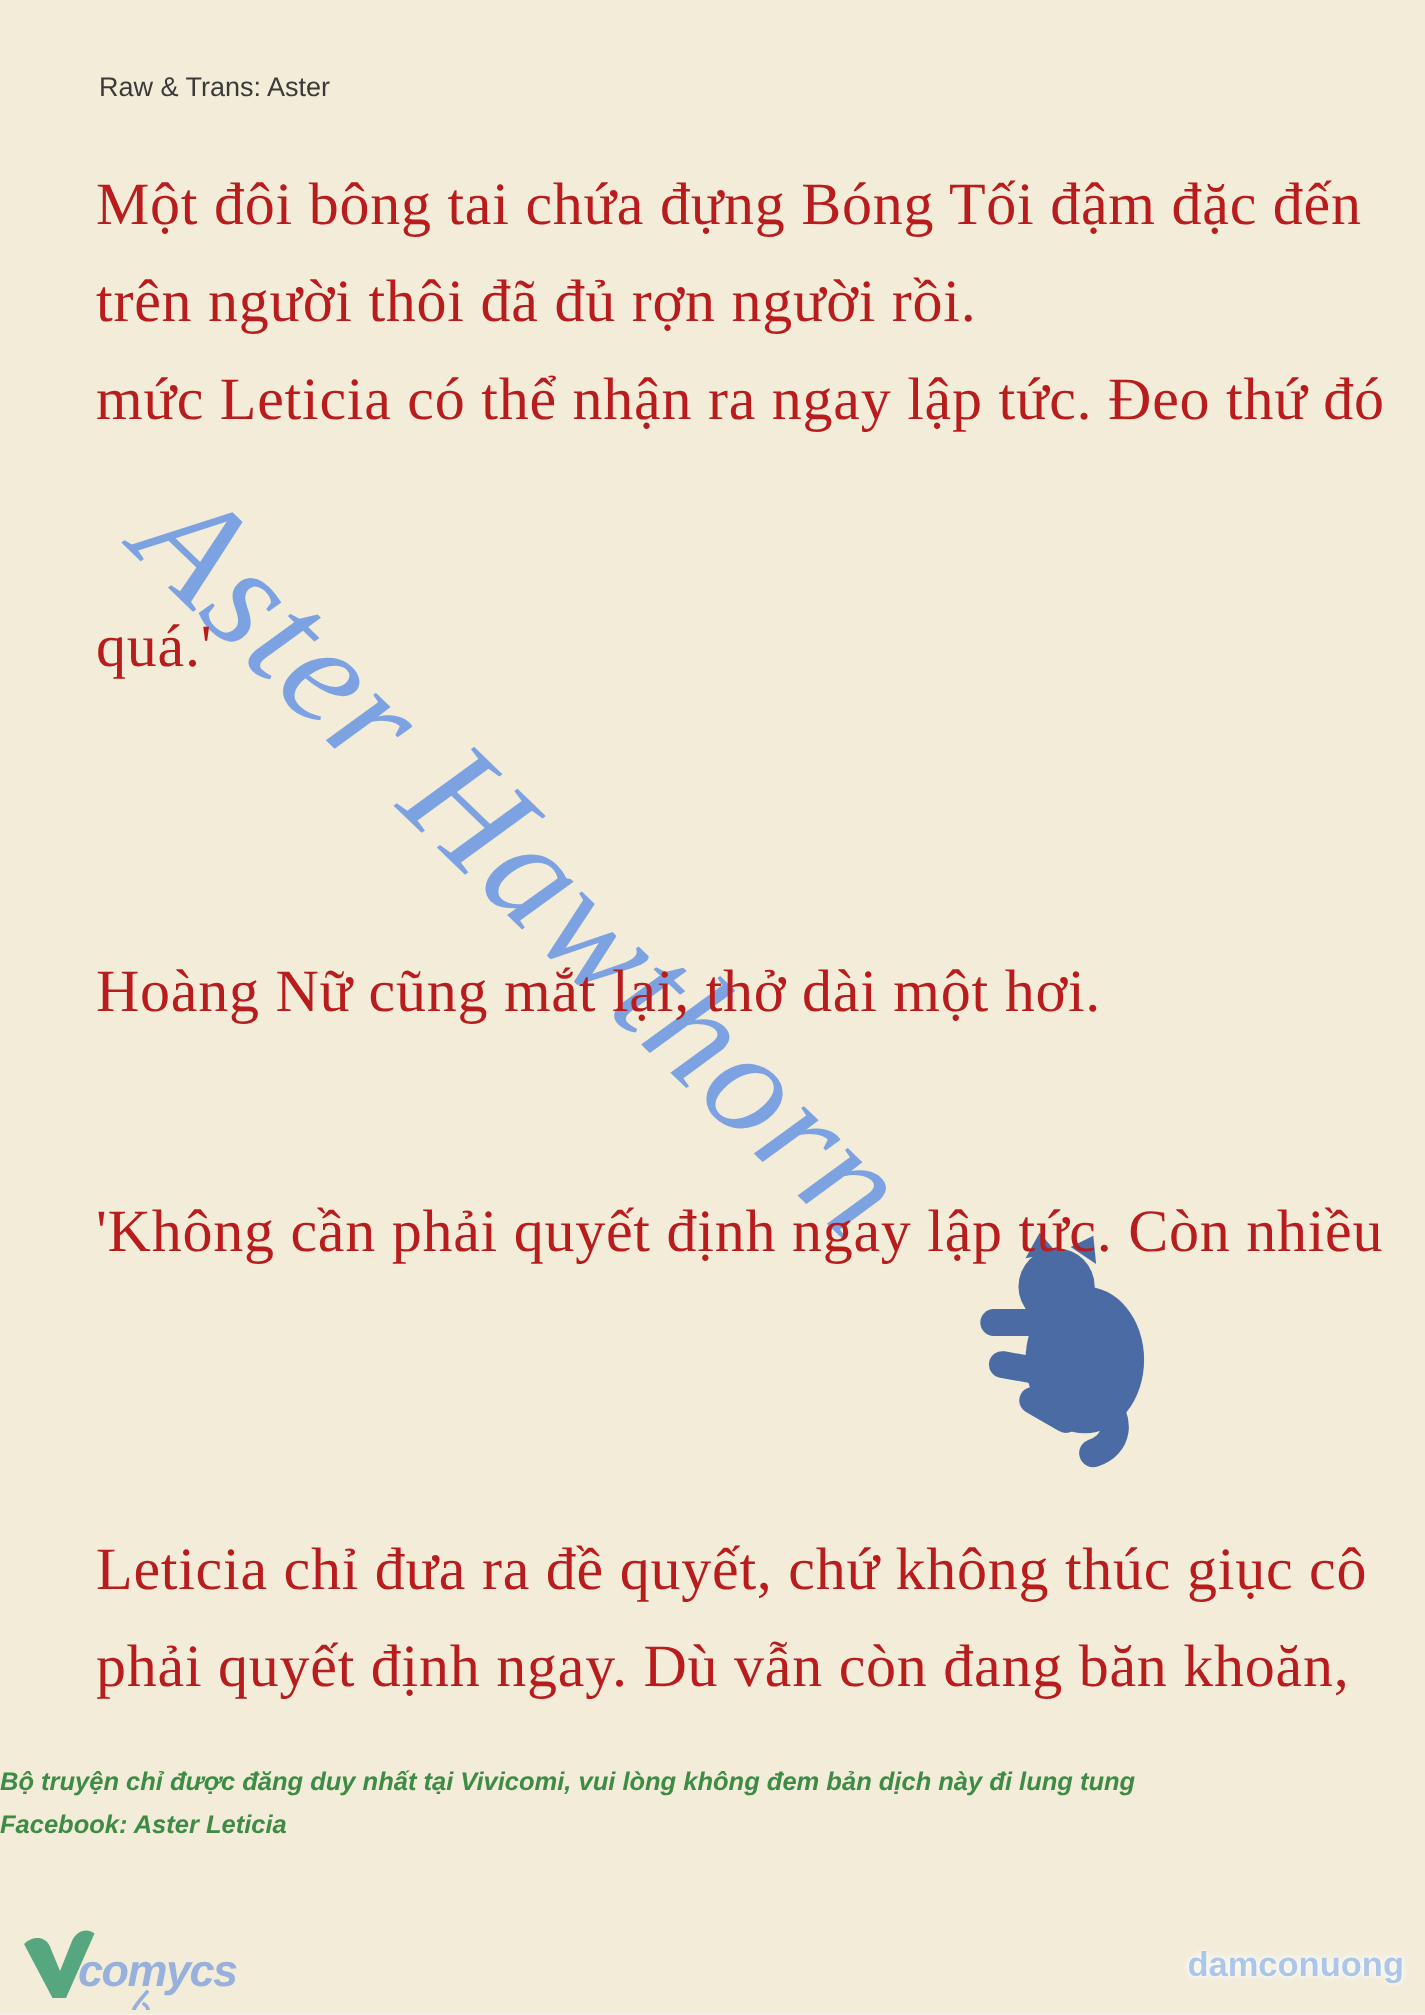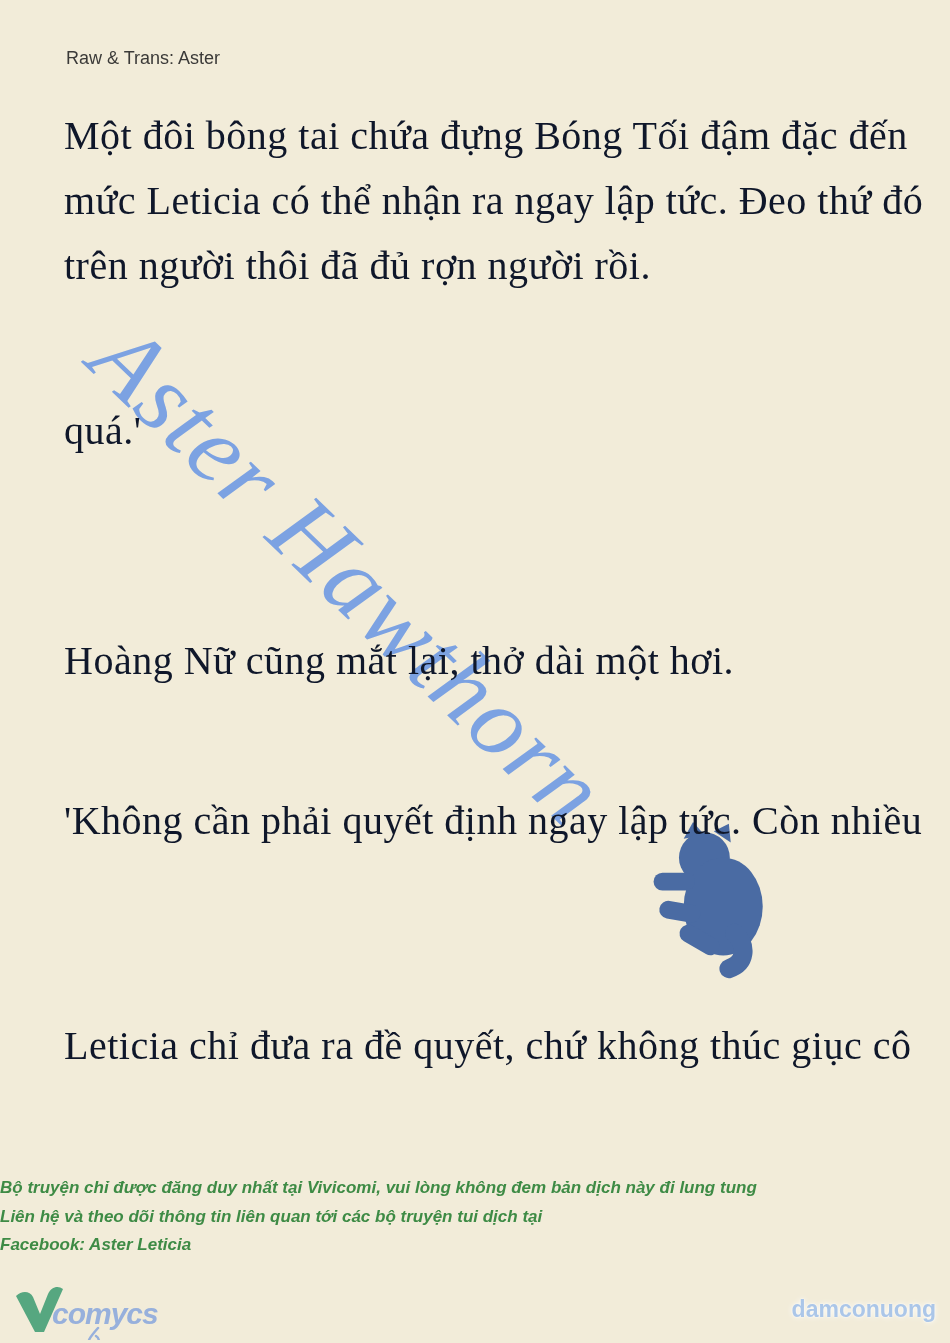--- a/index.html
+++ b/index.html
@@ -19,21 +19,21 @@
     font-size: 18px;
     color: #3b3a38;
     z-index: 3;
   }
   .para {
     position: absolute;
     left: 64px;
     width: 832px;
     font-size: 40px;
     line-height: 65px;
-    color: #0f172a;
+    color: #b91c1c;
     z-index: 2;
     letter-spacing: 0.5px;
   }
   .para .line { white-space: nowrap; }
   .p1 { top: 103px; }
   .p2 { top: 398px; }
   .p3 { top: 628px; }
   .p4 { top: 788px; }
   .p5 { top: 1013px; }
   .watermark {
@@ -106,43 +106,43 @@
       <ellipse cx="76" cy="92" rx="42" ry="52"></ellipse>
       <rect x="2" y="56" width="44" height="19" rx="9.5"></rect>
       <rect x="8" y="88" width="44" height="19" rx="9.5" transform="rotate(10 30 97)"></rect>
       <rect x="28" y="118" width="46" height="19" rx="9.5" transform="rotate(30 51 127)"></rect>
       <path d="M88,120 C102,134 100,152 82,158" fill="none" stroke="#4a6ba3" stroke-width="20" stroke-linecap="round"></path>
     </g>
   </svg>
 
   <div class="para p1">
     <div class="line">Một đôi bông tai chứa đựng Bóng Tối đậm đặc đến</div>
+    <div class="line">trên người thôi đã đủ rợn người rồi.</div>
     <div class="line">mức Leticia có thể nhận ra ngay lập tức. Đeo thứ đó</div>
-    <div class="line">trên người thôi đã đủ rợn người rồi.</div>
   </div>
 
   <div class="para p2">
     <div class="line">quá.'</div>
   </div>
 
   <div class="para p3">
     <div class="line">Hoàng Nữ cũng mắt lại, thở dài một hơi.</div>
   </div>
 
   <div class="para p4">
     <div class="line">'Không cần phải quyết định ngay lập tức. Còn nhiều</div>
   </div>
 
   <div class="para p5">
     <div class="line">Leticia chỉ đưa ra đề quyết, chứ không thúc giục cô</div>
+    <div class="line">phải quyết định ngay. Dù vẫn còn đang băn khoăn,</div>
   </div>
 
   <div class="footer">
     <div>Bộ truyện chỉ được đăng duy nhất tại Vivicomi, vui lòng không đem bản dịch này đi lung tung</div>
-    <div>Liên hệ và theo dõi thông tin liên quan tới các bộ truyện tui dịch tại</div>
     <div>Facebook: Aster Leticia</div>
   </div>
 
   <svg class="logo" width="150" height="58" viewBox="0 0 150 58" xmlns="http://www.w3.org/2000/svg">
     <path d="M6,14 C12,8 20,9 23,15 L30,32 L38,12 C41,5 48,3 53,7 L34,50 L25,50 Z" fill="#45a075" opacity="0.9"></path>
     <text x="42" y="42" font-family="Liberation Sans, sans-serif" font-style="italic" font-weight="bold" font-size="30" letter-spacing="-1" fill="#97b0dc">comycs</text>
     <path d="M88,46 c-8,9 -13,15 -6,18 c7,2 9,-7 4,-10" fill="none" stroke="#97b0dc" stroke-width="2.5" stroke-linecap="round"></path>
   </svg>
 
   <div class="corner-tag">damconuong</div>

